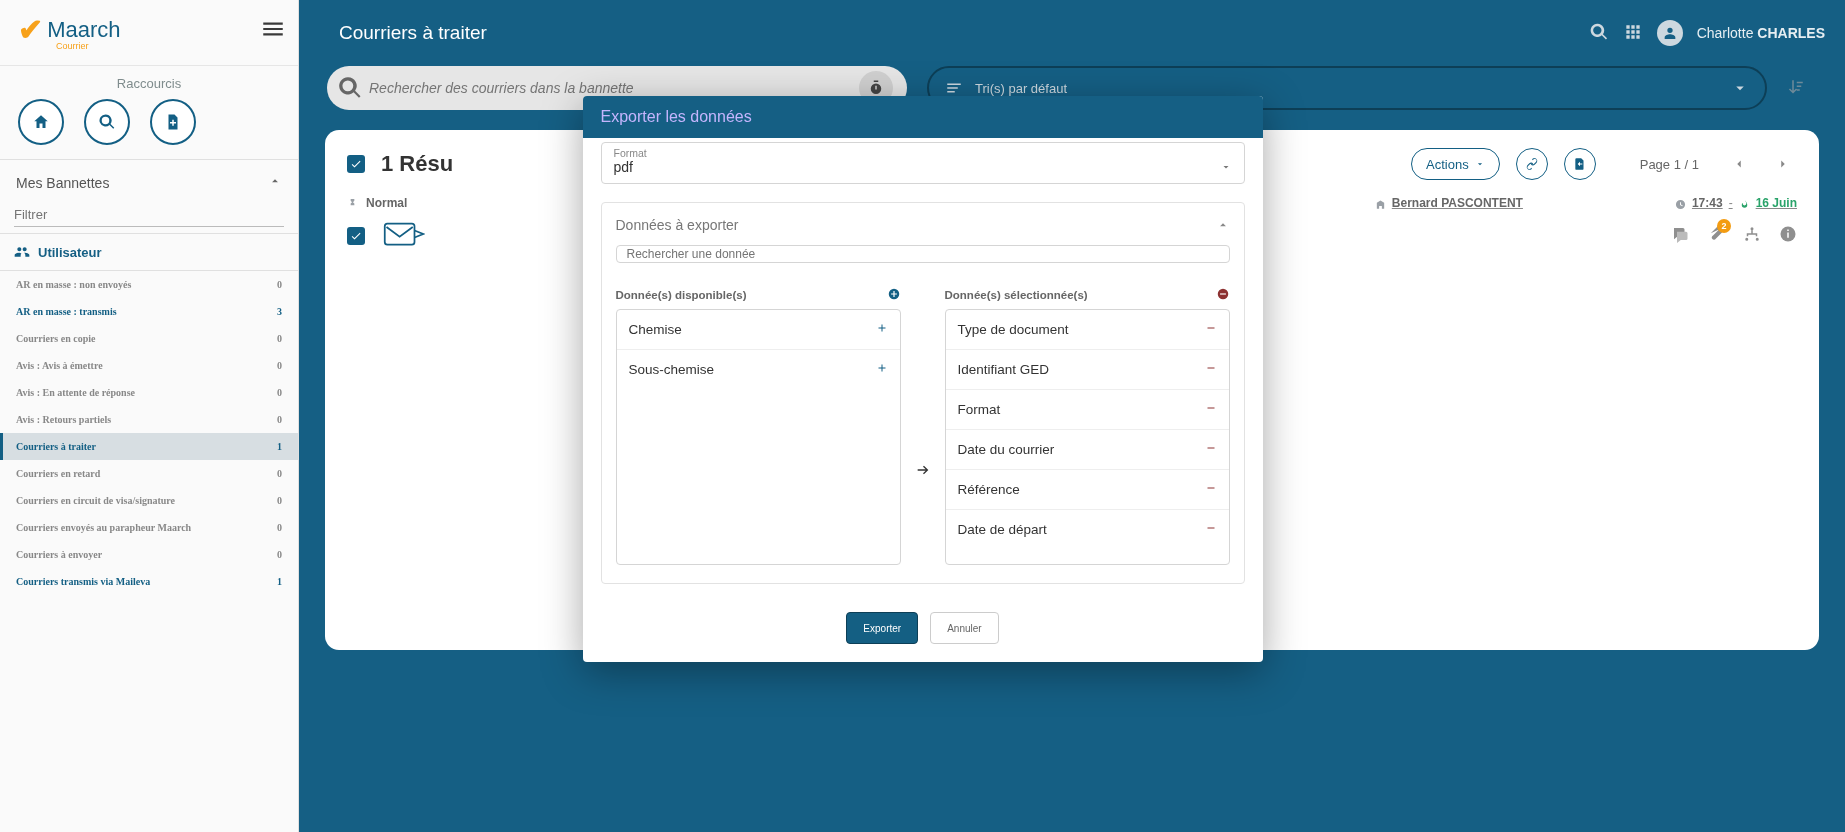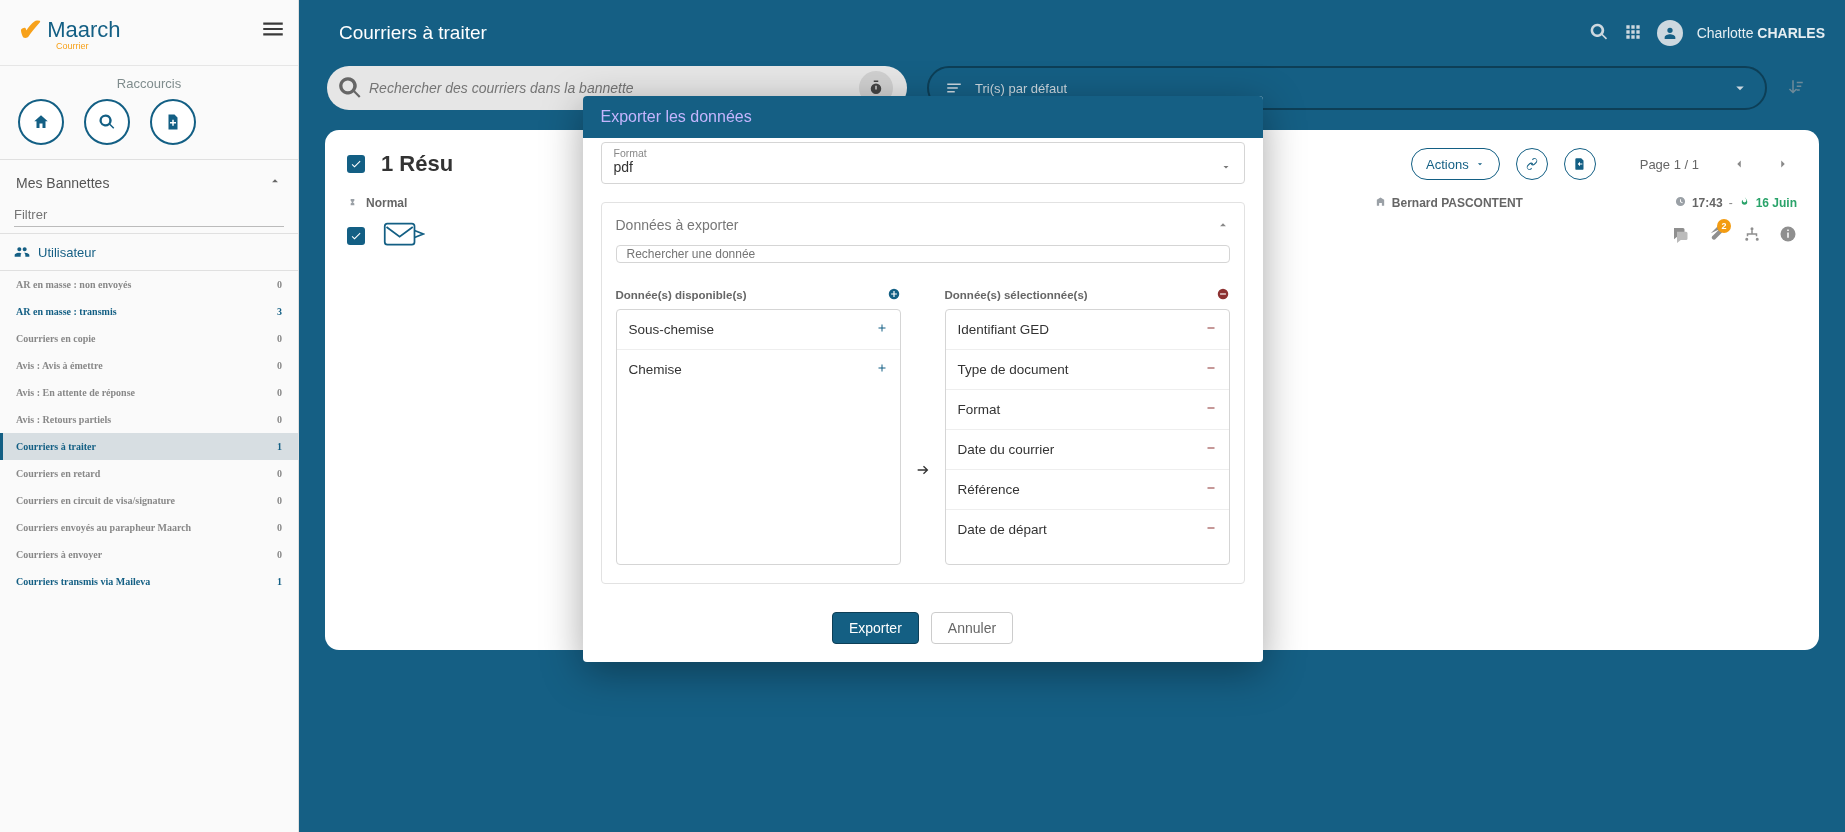--- a/index.html
+++ b/index.html
@@ -21,21 +21,21 @@
   .shortcut-row { display:flex; gap:20px; padding-left:4px; }
   .shortcut-circle { width:46px; height:46px; border-radius:50%; border:2px solid #135f84; display:flex; align-items:center; justify-content:center; color:#135f84; font-size:18px; cursor:pointer; background:#fff;}
   .shortcut-circle.search svg, .shortcut-circle svg { width:18px; height:18px; fill:#135f84;}
 
   .bannettes-head { display:flex; align-items:center; justify-content:space-between; padding:14px 16px 4px; }
   .bannettes-head span { color:#555; font-size:14px; }
   .chev { color:#666; font-size:14px; }
   .filter-box { margin:8px 14px 6px; }
   .filter-input { width:100%; border:none; border-bottom:1px solid #bbb; background:transparent; padding:4px 0; font-size:13px; color:#888; }
 
-  .user-row { display:flex; align-items:center; gap:8px; padding:10px 14px; border-top:1px solid #e0e0e0; border-bottom:1px solid #e0e0e0; color:#155f84; font-weight:400;}
+  .user-row { display:flex; align-items:center; gap:8px; padding:10px 14px; border-top:1px solid #e0e0e0; border-bottom:1px solid #e0e0e0; color:#155f84; font-weight:700;}
   .user-row svg { width:16px; height:16px; fill:#155f84;}
 
   .nav-list { flex:1; overflow-y:auto; }
   .nav-item { display:flex; justify-content:space-between; align-items:center; padding:8px 16px; color:#888; font-size:10px; font-weight:700; cursor:pointer;font-family:Liberation Serif, serif;}
   .nav-item .count { color:#888; font-weight:700;}
   .nav-item.highlight { color:#135f84; }
   .nav-item.highlight .count { color:#135f84; }
   .nav-item.active { background:#d7dee2; color:#135f84; border-left:3px solid #135f84; padding-left:13px;}
   .nav-item.active .count { color:#135f84;}
 
@@ -68,21 +68,21 @@
   .result-title { font-size:22px; color:#333; font-weight:700; }
   .head-spacer{flex:1;}
   .actions-btn { border:1.5px solid #135f84; color:#135f84; height:32px; border-radius:16px; padding:0 14px; display:flex; align-items:center; gap:6px; font-size:13px; cursor:pointer; background:#fff;}
   .circ-btn { width:32px;height:32px;border:1.5px solid #135f84;border-radius:50%;display:flex;align-items:center;justify-content:center;cursor:pointer; background:#fff; color:#135f84;}
   .circ-btn svg{width:14px;height:14px;fill:#135f84;}
   .pager { color:#666; font-size:13px; margin-left:28px; margin-right:10px;}
   .pager-arrow { width:28px;height:28px;display:flex;align-items:center;justify-content:center;color:#888; cursor:pointer;}
   .pager-arrow svg{width:14px;height:14px;fill:#888;}
 
   .row-meta { display:flex; padding:6px 22px 0; font-size:12px; color:#888; gap:8px; align-items:center;}
-  .row-meta .meta-right { margin-left:auto; display:flex; align-items:flex-start; gap:6px;}
+  .row-meta .meta-right { margin-left:auto; display:flex; align-items:flex-end; gap:6px;text-decoration:underline;}
   .row-meta svg { width:11px;height:11px;fill:#9aa0a6;}
   .row-meta b{color:#666;}
   .duedate { color:#2aa36a; font-weight:700;}
 
   .row-body { display:flex; align-items:center; padding:8px 22px 16px; gap:18px;}
   .mail-icon { color:#135f84; }
   .mail-icon svg { width:42px; height:32px; fill:none; stroke:#135f84; stroke-width:2;}
   .row-tools { margin-left:auto; display:flex; gap:18px; align-items:center; color:#8f8f8f; position:relative;}
   .row-tools svg { width:18px;height:18px;fill:#8f8f8f;}
   .badge { position:absolute; top:-6px; right:-6px; background:#f39c12; color:#fff; width:14px;height:14px;border-radius:50%; font-size:9px; display:flex; align-items:center; justify-content:center; font-weight:700;}
@@ -113,21 +113,21 @@
   .list::-webkit-scrollbar-thumb{background:#bababa;border-radius:4px;}
   .list-row { display:flex; justify-content:space-between; align-items:center; padding:12px 12px; font-size:13.5px; color:#333; border-bottom:1px solid #eee; cursor:pointer;}
   .list-row:last-child{border-bottom:none;}
   .list-row.sel .icon svg{fill:#8d3232;}
   .list-row.avail .icon svg{fill:#135f84;}
   .icon svg{width:12px;height:12px;}
   .arrow-mid { align-self:center; padding:0 2px; margin-top:90px;}
   .arrow-mid svg{width:16px;height:16px;fill:#333;}
 
   .modal-footer { display:flex; justify-content:center; gap:12px; padding:14px 0 18px;}
-  .btn { height:32px; padding:0 16px; border-radius:4px; font-size:14px; cursor:pointer; display:flex; align-items:center;}
+  .btn { height:32px; padding:0 16px; border-radius:4px; font-size:10px; cursor:pointer; display:flex; align-items:center;}
   .btn-primary { background:#145f83; color:#fff; border:1px solid #0d3f57;}
   .btn-secondary { background:#fff; color:#666; border:1px solid #ccc;}
 </style>
 </head>
 <body>
 
 <div class="app">
   <aside class="sidebar">
     <div class="sidebar-header">
       <div>
@@ -411,53 +411,53 @@
         <div class="col">
           <div class="col-head">
             <span>Donnée(s) disponible(s)</span>
             <span class="add-all"><svg viewBox="0 0 24 24">
                   <circle cx="12" cy="12" r="9" fill="#135f84"></circle>
                   <path d="M11 7h2v4h4v2h-4v4h-2v-4H7v-2h4z" fill="#fff"></path>
                 </svg></span>
           </div>
           <div class="list" id="avail-list">
               <div class="list-row avail">
+                <span>Chemise</span>
+                <span class="icon"><svg viewBox="0 0 24 24">
+                    <path d="M11 5h2v6h6v2h-6v6h-2v-6H5v-2h6z"></path>
+                  </svg></span>
+              </div>
+              <div class="list-row avail">
                 <span>Sous-chemise</span>
-                <span class="icon"><svg viewBox="0 0 24 24">
-                    <path d="M11 5h2v6h6v2h-6v6h-2v-6H5v-2h6z"></path>
-                  </svg></span>
-              </div>
-              <div class="list-row avail">
-                <span>Chemise</span>
                 <span class="icon"><svg viewBox="0 0 24 24">
                     <path d="M11 5h2v6h6v2h-6v6h-2v-6H5v-2h6z"></path>
                   </svg></span>
               </div>
             </div>
         </div>
         <div class="arrow-mid"><svg viewBox="0 0 24 24">
               <path d="M4 11h12l-4-4 1.4-1.4L20 12l-6.6 6.4L12 17l4-4H4z"></path>
             </svg></div>
         <div class="col">
           <div class="col-head">
             <span>Donnée(s) sélectionnée(s)</span>
             <span class="rem-all"><svg viewBox="0 0 24 24">
                   <circle cx="12" cy="12" r="9" fill="#8d3232"></circle>
                   <rect x="7" y="11" width="10" height="2" fill="#fff"></rect>
                 </svg></span>
           </div>
           <div class="list" id="sel-list">
               <div class="list-row sel">
+                <span>Type de document</span>
+                <span class="icon"><svg viewBox="0 0 24 24">
+                    <rect x="5" y="11" width="14" height="2"></rect>
+                  </svg></span>
+              </div>
+              <div class="list-row sel">
                 <span>Identifiant GED</span>
-                <span class="icon"><svg viewBox="0 0 24 24">
-                    <rect x="5" y="11" width="14" height="2"></rect>
-                  </svg></span>
-              </div>
-              <div class="list-row sel">
-                <span>Type de document</span>
                 <span class="icon"><svg viewBox="0 0 24 24">
                     <rect x="5" y="11" width="14" height="2"></rect>
                   </svg></span>
               </div>
               <div class="list-row sel">
                 <span>Format</span>
                 <span class="icon"><svg viewBox="0 0 24 24">
                     <rect x="5" y="11" width="14" height="2"></rect>
                   </svg></span>
               </div>

